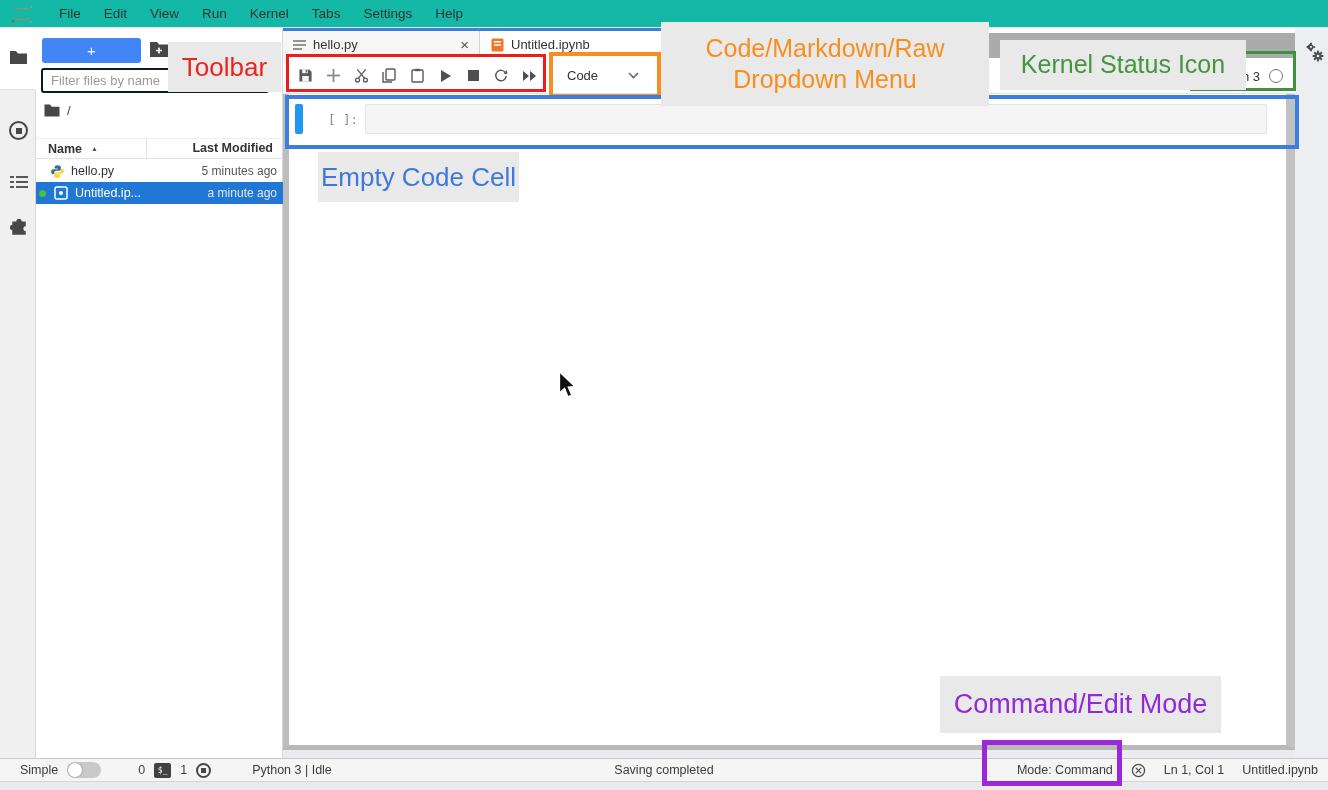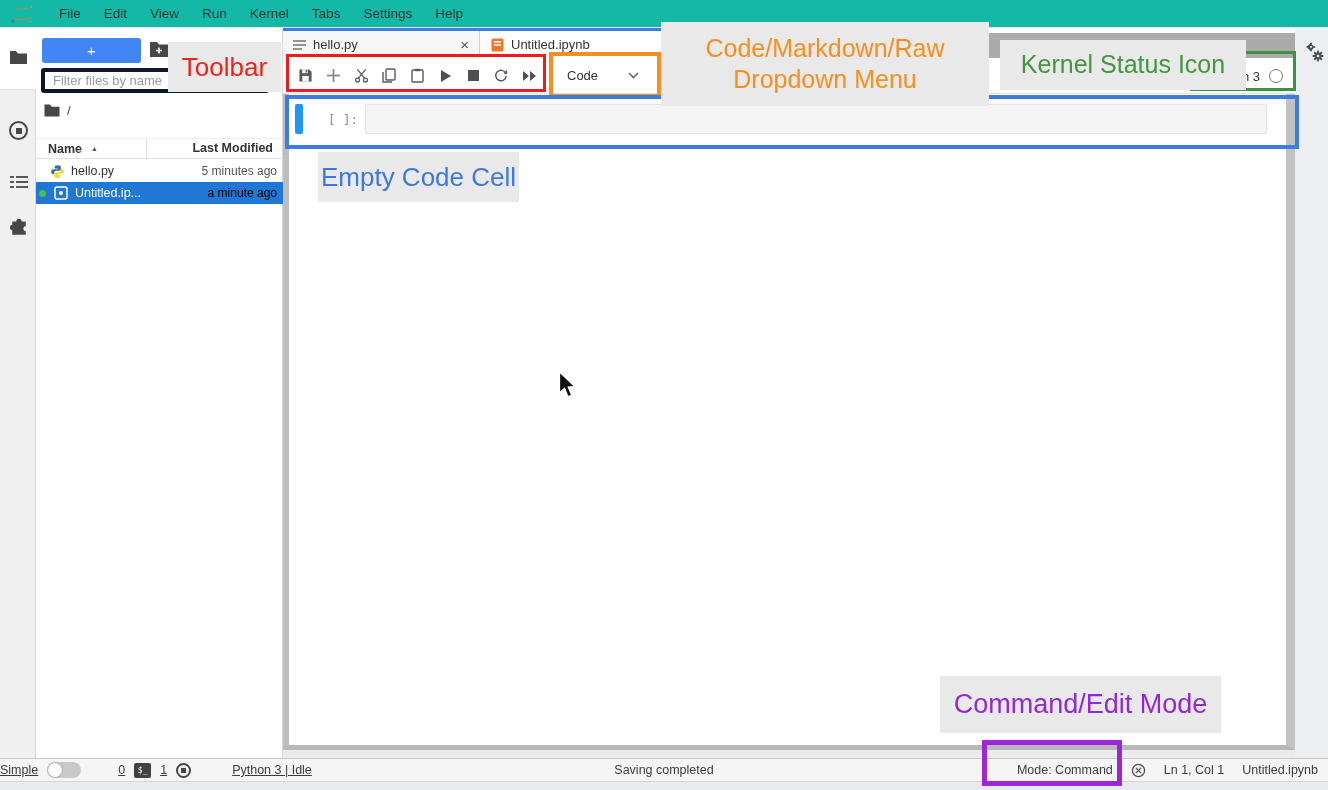--- a/index.html
+++ b/index.html
@@ -35,41 +35,41 @@
     background:#ffffff; border-right:1px solid #d8d8d8;
   }
   #new-launcher-btn {
     position:absolute; left:6px; top:10px; width:99px; height:25px;
     background:#4285f4; color:#fff; border:none; border-radius:3px;
     font-size:15px; line-height:23px; text-align:center;
   }
   #new-folder-btn { position:absolute; left:113px; top:13px; width:20px; height:18px; }
   #filter-input {
     position:absolute; left:5px; top:40px; width:228px; height:25px;
-    border:4px solid #0f172a; border-radius:3px; font-size:13px; color:#333;
+    border:2px solid #0f172a; border-radius:3px; font-size:13px; color:#333;
     padding:0 8px; background:#fff; font-family:"Liberation Sans",sans-serif;
   }
   #filter-input::placeholder { color:#9a9a9a; }
   #breadcrumb { position:absolute; left:8px; top:73px; height:18px; display:flex; align-items:center; gap:7px; font-size:13px; color:#444; }
   #file-header {
     position:absolute; left:0; top:110px; width:247px; height:21px;
     display:flex; font-size:12.5px; font-weight:bold; color:#333;
     border-bottom:1px solid #e2e2e2; border-top:1px solid #eee;
   }
   #file-header .col-name { width:110px; padding-left:12px; display:flex; align-items:center; gap:9px; }
   #file-header .col-mod { flex:1; text-align:right; padding-right:10px; border-left:1px solid #e2e2e2; line-height:19px; }
   .sort-caret { font-size:7px; color:#555; }
   .file-row {
     position:absolute; left:0; width:247px; height:22px;
     display:flex; align-items:center; font-size:12.5px; color:#333;
   }
   .file-row .fname { flex:1; padding-left:6px; white-space:nowrap; overflow:hidden; }
   .file-row .fmod { padding-right:6px; font-size:12px; color:#555; }
   .file-row.selected { background:#2178d4; color:#fff; }
-  .file-row.selected .fmod { color:#000000; }
+  .file-row.selected .fmod { color:#e5e5e5; }
   .run-dot { width:7px; height:7px; border-radius:50%; background:#43c243; margin-left:3px; }
   .ficon { width:15px; height:15px; margin-left:14px; flex:none; }
   .file-row.selected .ficon { margin-left:8px; }
   
   #main { position:absolute; left:283px; top:28px; width:1012px; height:730px; }
   #tabbar { position:absolute; left:0; top:0; width:1012px; height:30px; background:#ffffff; border-top:3px solid #3e7de0; }
   .tab { position:absolute; top:0; height:27px; display:flex; align-items:center; gap:7px; font-size:13px; color:#333; padding:0 10px; }
   #tab-hello { left:0; width:197px; background:#f6f6f6; border-right:1px solid #d4d4d4; }
   #tab-hello .tab-close { margin-left:auto; color:#555; font-size:15px; }
   #tab-untitled { left:198px; width:176px; background:#ffffff; }
@@ -98,21 +98,21 @@
   #cell { position:absolute; left:0px; top:7px; width:990px; height:36px; display:flex; align-items:center; }
   #cell-collapser { width:8px; height:30px; background:#2196f3; border-radius:2px; margin-left:6px; }
   #cell-prompt { width:62px; text-align:right; font-family:"DejaVu Sans Mono",monospace; font-size:12.5px; color:#8a8a8a; padding-right:7px; }
   #cell-input { flex:1; height:30px; background:#f5f5f5; border:1px solid #e3e3e3; border-radius:2px; margin-right:12px; }
   
   #statusbar {
     position:absolute; left:0; top:758px; width:1328px; height:24px;
     background:#f5f5f5; border-top:1px solid #c9c9c9; border-bottom:1px solid #d5d5d5;
     display:flex; align-items:center; font-size:12.5px; color:#3c3c3c;
   }
-  #sb-left { display:flex; align-items:center; gap:9px; width:420px;text-decoration:underline; }
+  #sb-left { display:flex; align-items:center; gap:9px; padding-left:20px; width:420px; }
   #sb-center { flex:1; text-align:center; }
   #sb-right { display:flex; align-items:center; gap:18px; padding-right:10px; justify-content:flex-end; width:420px; }
   .toggle { width:34px; height:16px; background:#c9c9c9; border-radius:8px; position:relative; margin-right:28px; }
   .toggle .knob { position:absolute; left:1px; top:1px; width:14px; height:14px; background:#fff; border-radius:50%; box-shadow:0 0 2px rgba(0,0,0,.4); }
   .term-badge { width:17px; height:15px; background:#424242; border-radius:2px; color:#fff; font-size:8px; font-family:"DejaVu Sans Mono",monospace; display:flex; align-items:center; justify-content:center; }
   .kern-badge { width:15px; height:15px; border:2px solid #474747; border-radius:50%; display:flex; align-items:center; justify-content:center; }
   .kern-badge .sq { width:5px; height:5px; background:#474747; }
   
   #right-gutter { position:absolute; left:1295px; top:28px; width:33px; height:730px; background:#eceef1; }
   #gears { position:absolute; left:1305px; top:42px; width:20px; height:22px; }

